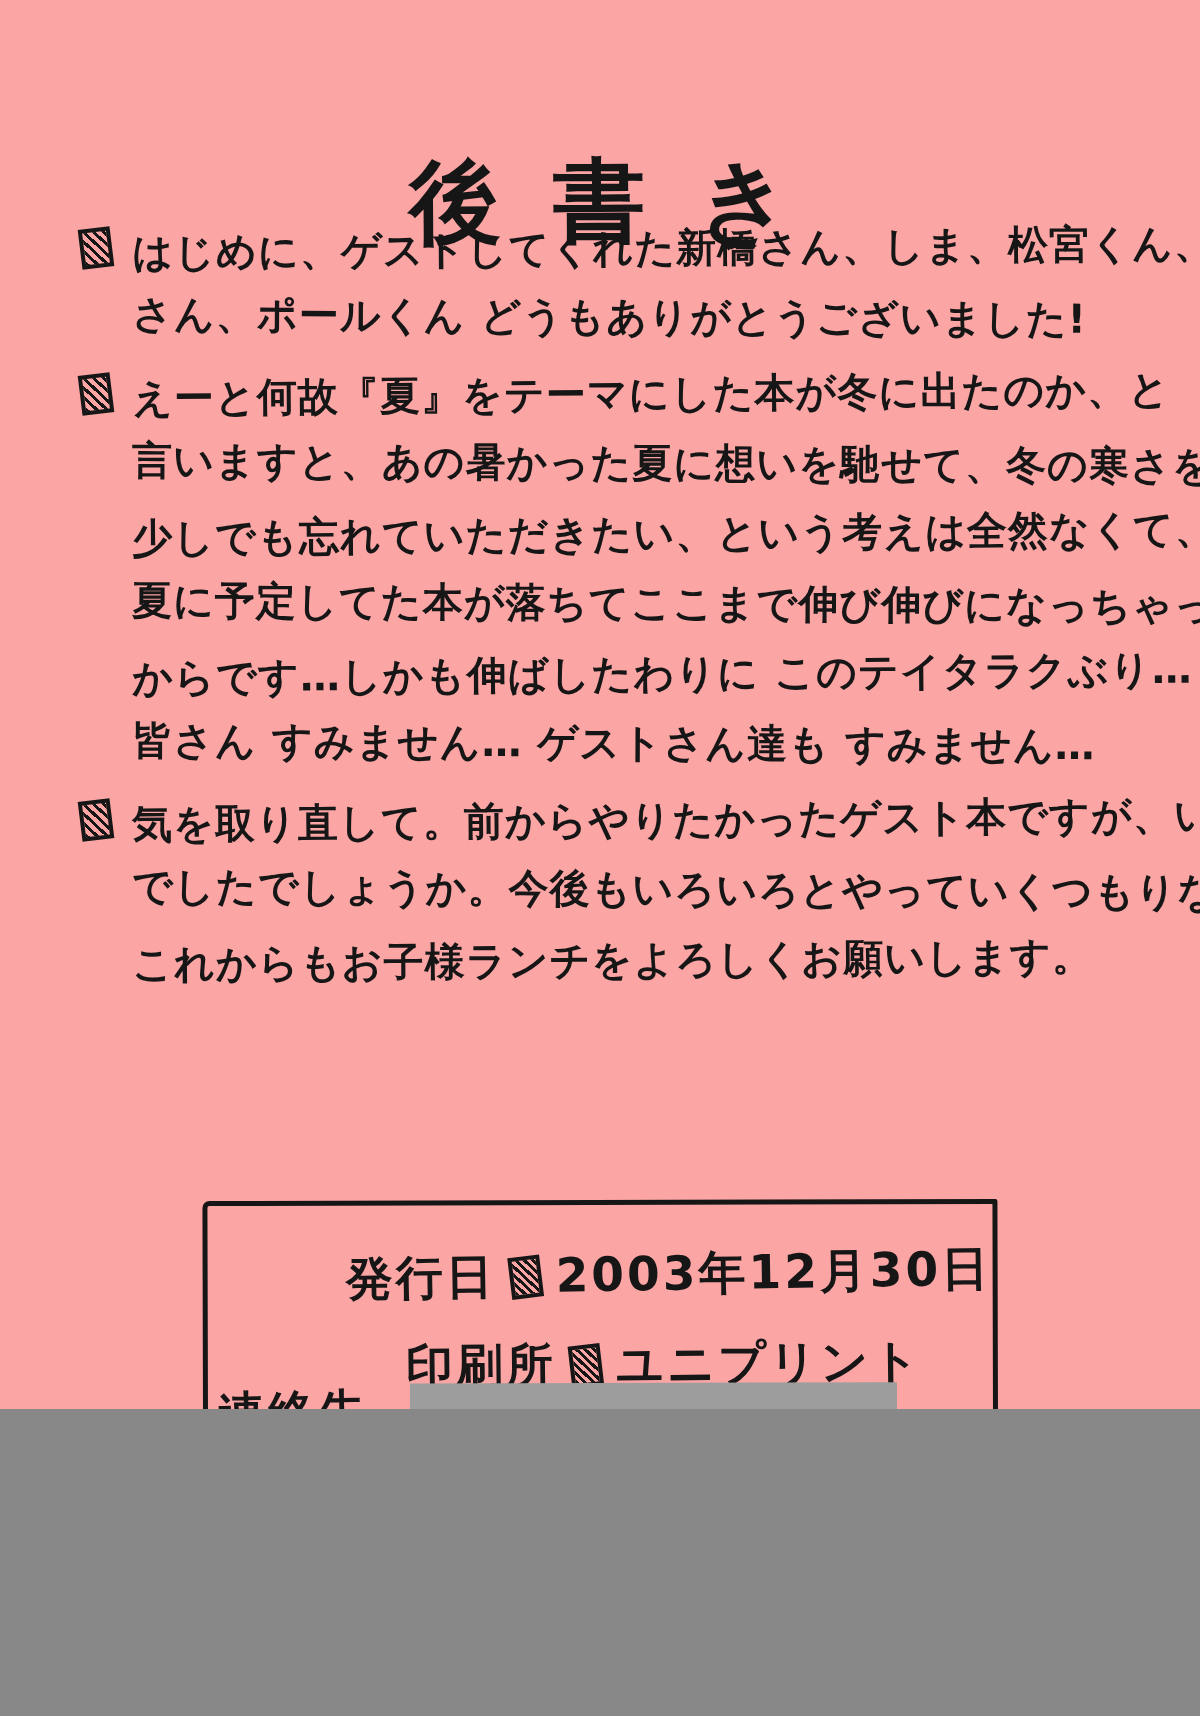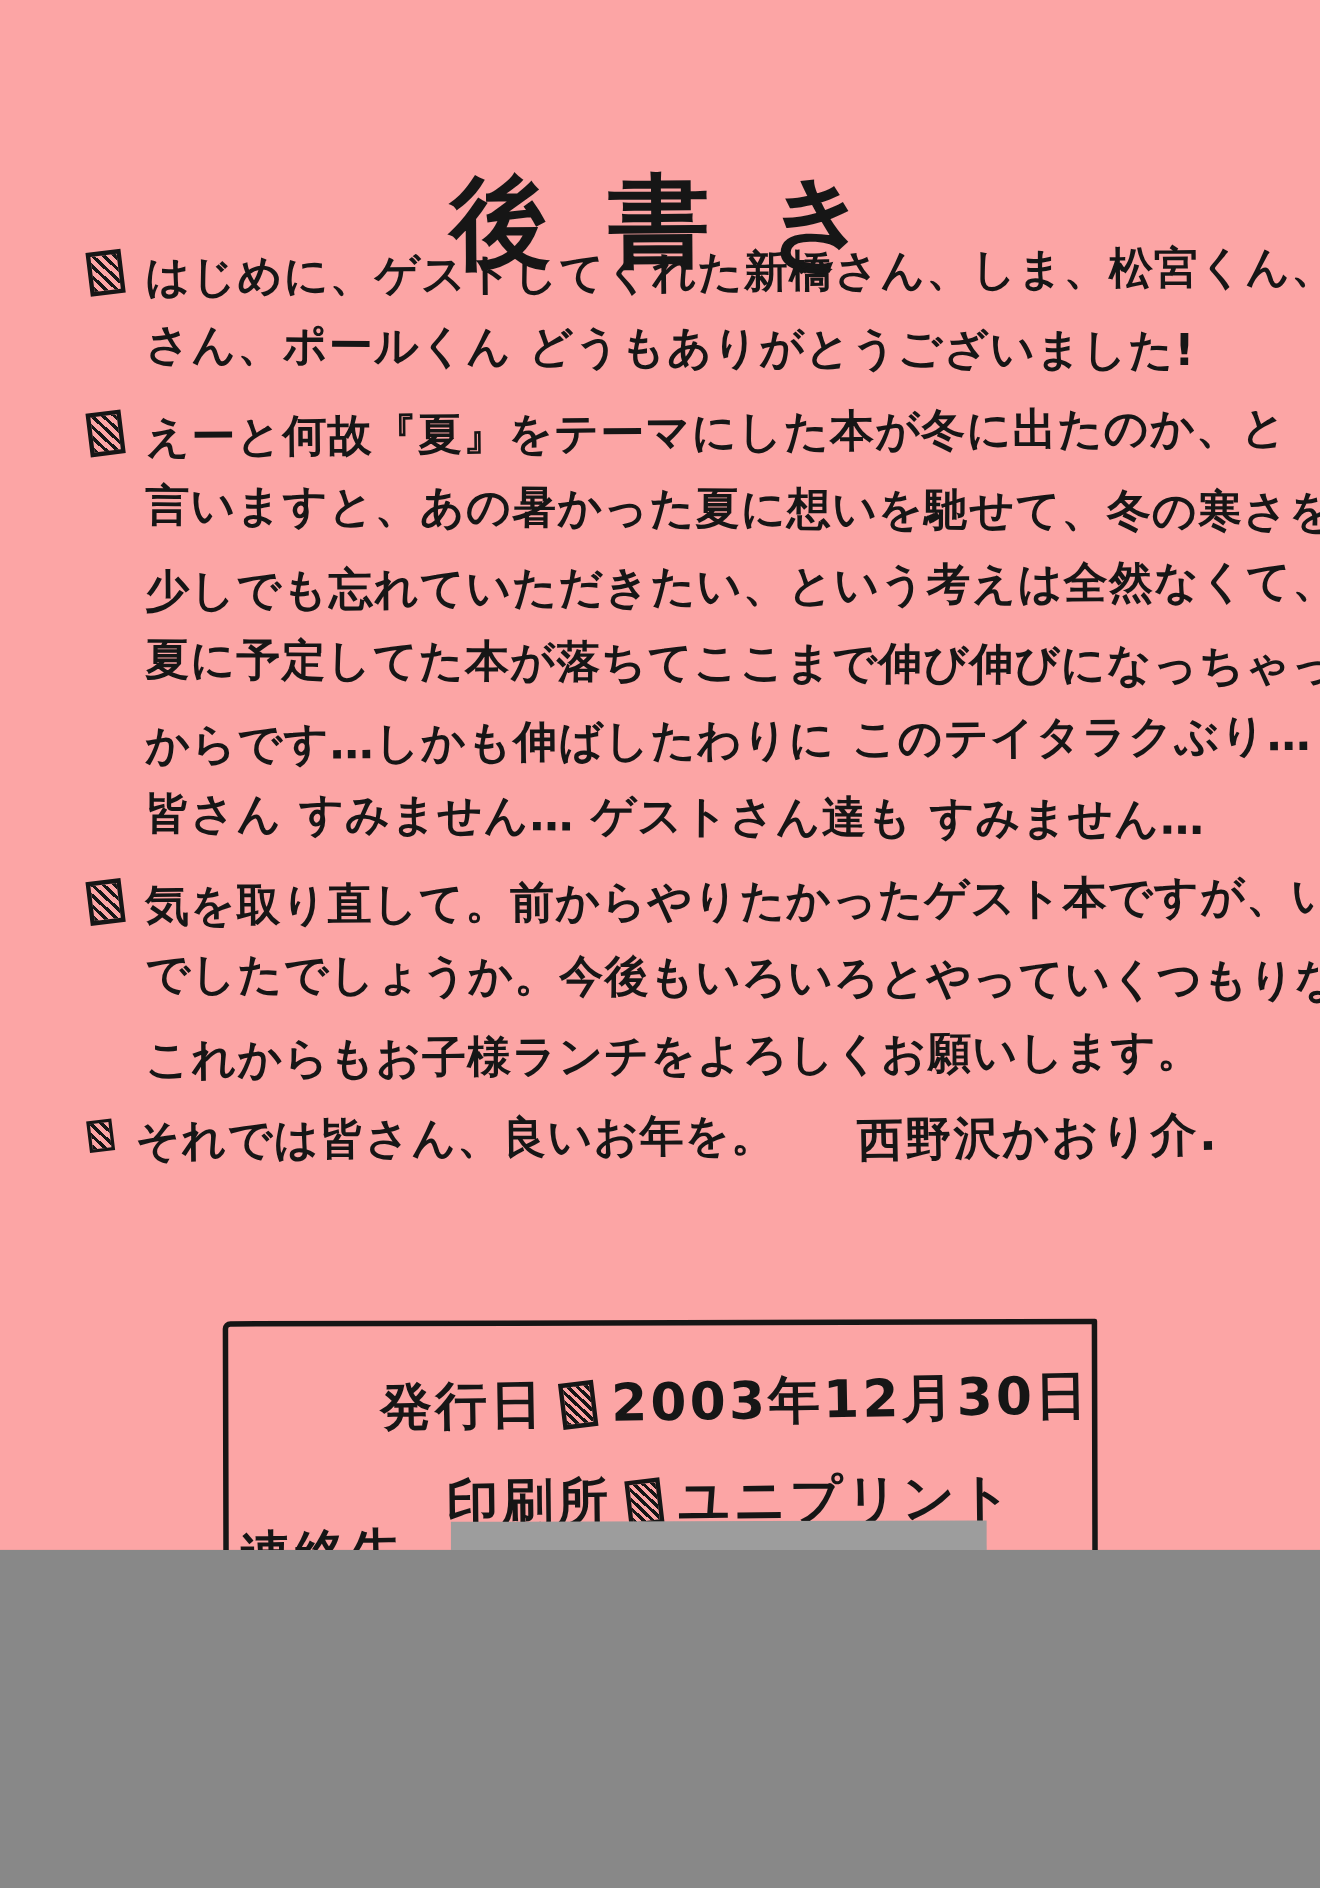--- a/index.html
+++ b/index.html
@@ -133,27 +133,20 @@
 
     <div class="item">
       <span class="bullet"></span>
       <div class="lines">
         <div class="line">気を取り直して。前からやりたかったゲスト本ですが、いかが</div>
         <div class="line">でしたでしょうか。今後もいろいろとやっていくつもりなので</div>
         <div class="line">これからもお子様ランチをよろしくお願いします。</div>
       </div>
     </div>
 
-    <div class="item small-bullet">
-      <span class="bullet"></span>
-      <div class="lines sig-row">
-        <div class="line">それでは皆さん、良いお年を。</div>
-        <span class="signature">西野沢かおり介.</span>
-      </div>
-    </div>
 
   </section>
 
   <section class="colophon-box">
 
     <div class="colophon-row row-issue">
       <span>発行日</span>
       <span class="mini-sq"></span>
       <span>2003年12月30日</span>
     </div>

